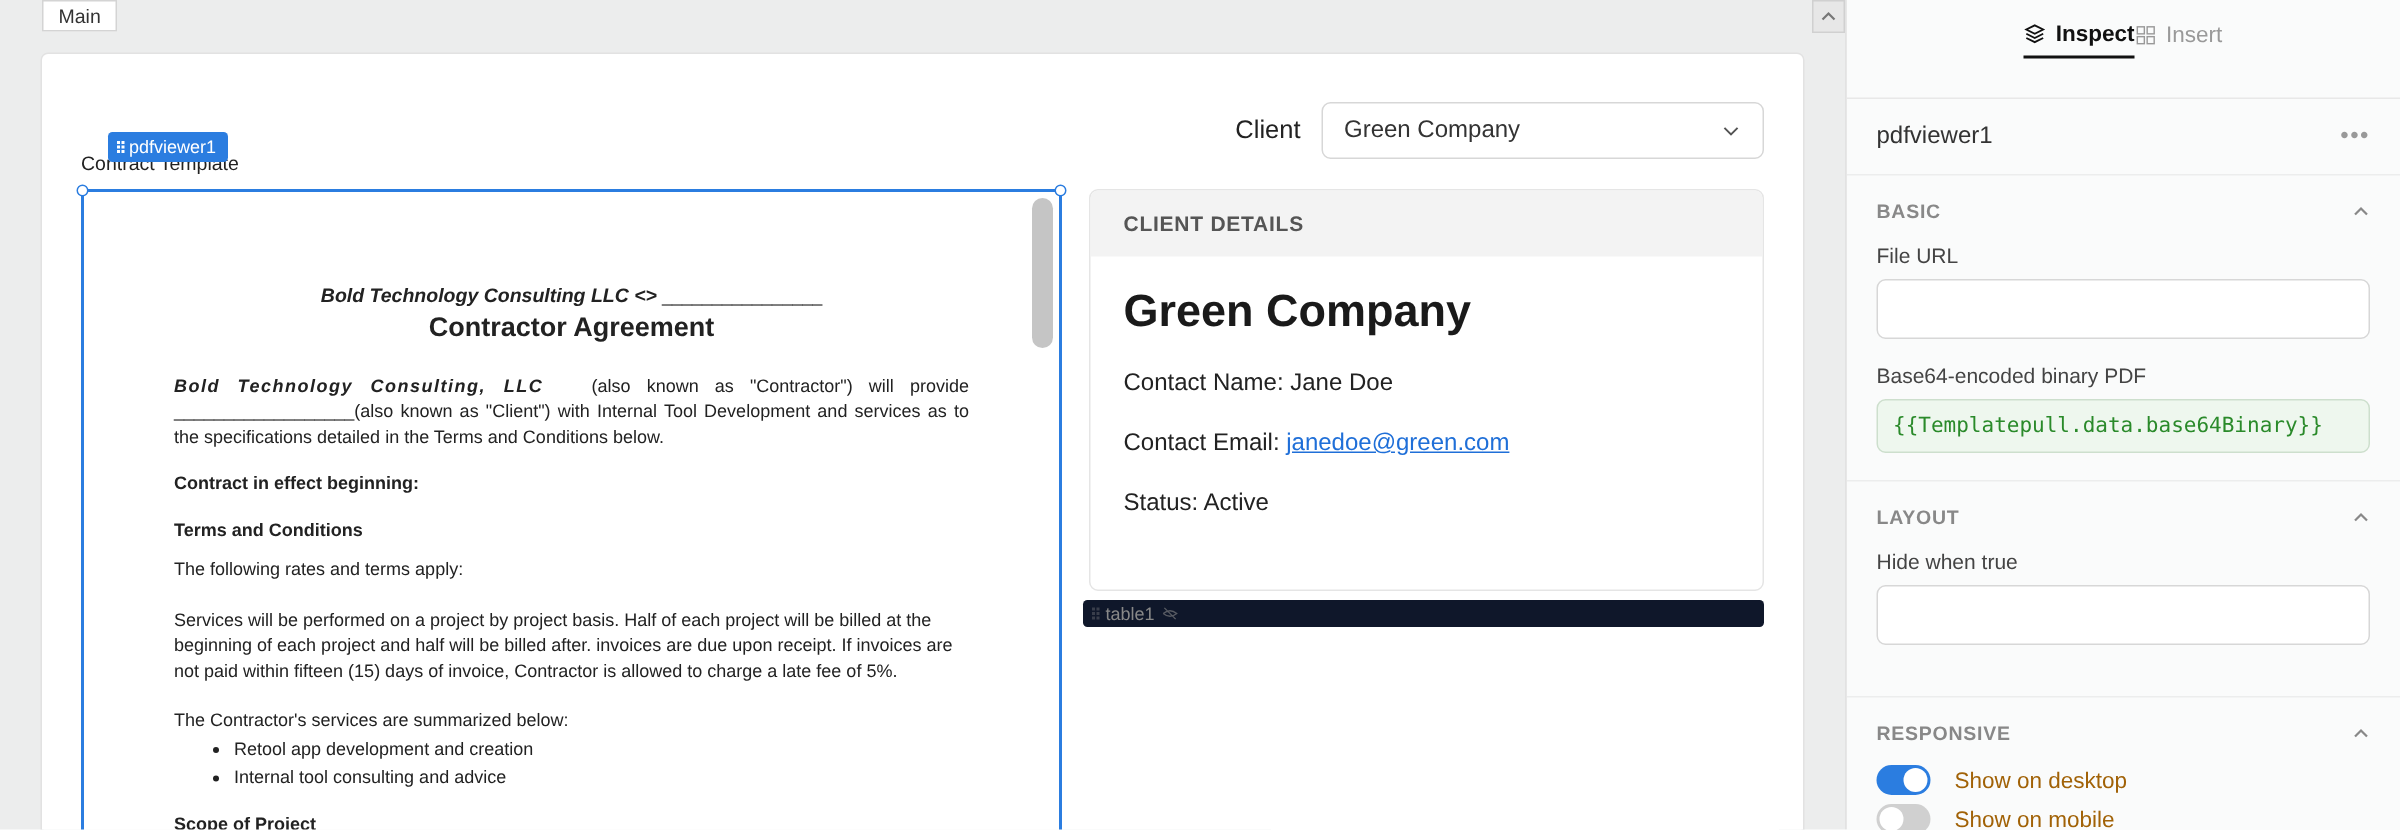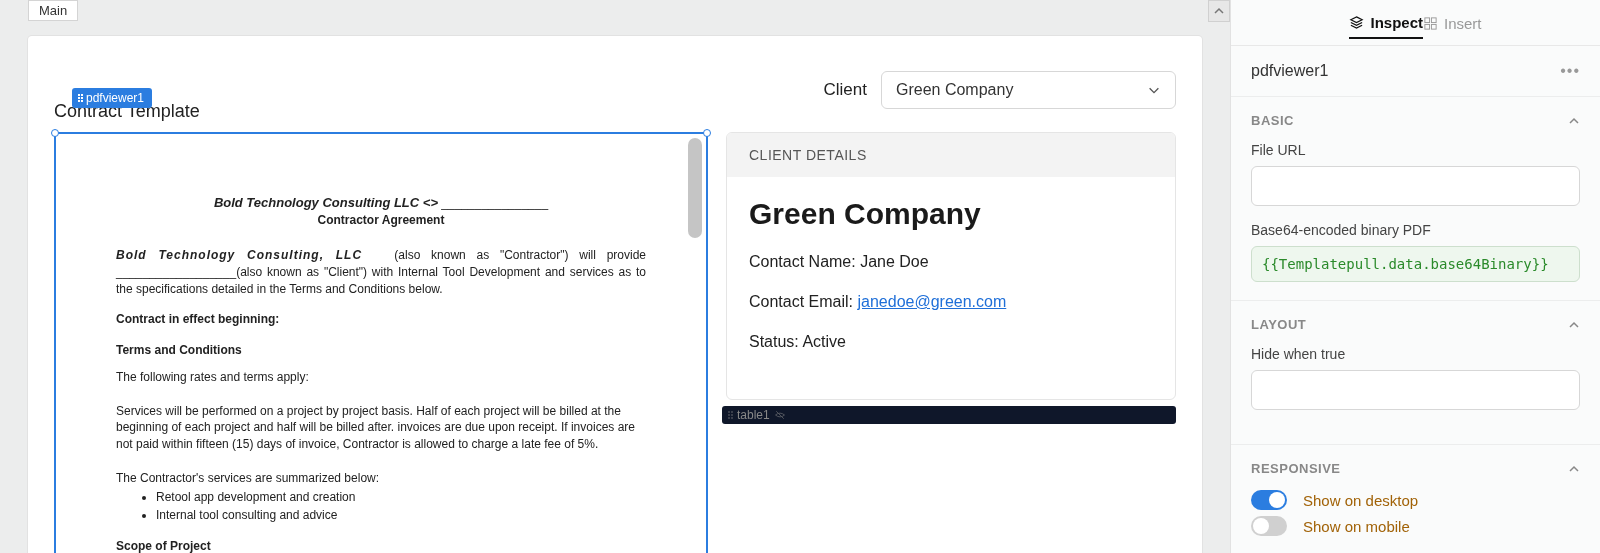--- a/index.html
+++ b/index.html
@@ -2,61 +2,61 @@
 <html><head>
 <meta charset="utf-8">
 <style>
   * { box-sizing: border-box; margin: 0; padding: 0; }
   body { font-family: -apple-system, BlinkMacSystemFont, "Segoe UI", Helvetica, Arial, sans-serif; background: #eceded; color: #1a1a1a; height: 553px; width: 1600px; overflow: hidden; }
   .app { display: flex; height: 100%; }
   .canvas-area { flex: 1; position: relative; padding: 6px 28px 0 28px; }
   .main-tab { position: absolute; top: 0; left: 28px; background: #fff; border: 1px solid #d4d4d4; padding: 2px 10px; font-size: 13px; color: #333; }
   .canvas { margin-top: 30px; background: #fff; border-radius: 4px; padding: 22px 26px; height: 100%; box-shadow: 0 0 0 1px #e2e2e2; position: relative; }
   .canvas-header { display: flex; justify-content: space-between; align-items: center; margin-bottom: 10px; }
-  .page-title { font-size: 18px; font-weight: 400; color: #222; margin-top: 43px; }
+  .page-title { font-size: 13px; font-weight: 400; color: #222; margin-top: 43px; }
   .client-picker { display: flex; align-items: center; gap: 14px; }
   .client-label { font-size: 17px; color: #222; }
   .select { display: flex; align-items: center; justify-content: space-between; width: 295px; height: 38px; border: 1px solid #d7d7d7; border-radius: 6px; padding: 0 14px; font-size: 16px; color: #333; background: #fff; cursor: pointer; }
   .chevron { width: 14px; height: 14px; }
 
   .comp-tag { position: absolute; top: 52px; left: 44px; background: #2b7de0; color: #fff; font-size: 12px; padding: 3px 8px 3px 6px; border-radius: 3px; display: flex; align-items: center; gap: 3px; z-index: 5; }
   .drag-dots { display: grid; grid-template-columns: repeat(2,2px); grid-template-rows: repeat(3,2px); gap: 1px; }
   .drag-dots span { background: #fff; width: 2px; height: 2px; }
 
   .cols { display: flex; gap: 18px; height: 440px; }
   .pdf-wrap { flex: 1; position: relative; border: 2px solid #2b7de0; border-radius: 2px; background: #fff; }
   .sel-handle { position: absolute; width: 8px; height: 8px; background: #fff; border: 1px solid #2b7de0; border-radius: 50%; }
   .sel-tl { top: -5px; left: -5px; } .sel-tr { top: -5px; right: -5px; }
   .sel-bl { bottom: -5px; left: -5px; } .sel-br { bottom: -5px; right: -5px; }
   .pdf-scroll { position: absolute; right: 4px; top: 4px; width: 14px; height: 100px; background: #c5c5c5; border-radius: 7px; }
   .pdf-page { padding: 60px 60px 20px; font-size: 12px; color: #222; line-height: 1.4; font-family: Arial, sans-serif; height: 100%; overflow: hidden; }
   .pdf-head { text-align: center; margin-bottom: 18px; }
   .pdf-head .co { font-weight: bold; font-style: italic; font-size: 13px; }
-  .pdf-head .sub { font-weight: bold; font-size: 12px; }
+  .pdf-head .sub { font-weight: bold; font-size: 18px; }
   .pdf-p1 { text-align: justify; margin-bottom: 14px; }
   .pdf-p1 .lead { font-weight: bold; font-style: italic; letter-spacing: 1px; }
   .pdf-b { font-weight: bold; margin: 14px 0 10px; }
   .pdf-ul { list-style: disc; margin-left: 40px; }
   .pdf-ul li { margin: 2px 0; }
 
   .right-col { width: 450px; display: flex; flex-direction: column; gap: 6px; position: relative; }
   .card { border: 1px solid #e5e5e5; border-radius: 6px; background: #fff; overflow: hidden; }
-  .card-hd { background: #f3f3f3; padding: 14px 22px; font-size: 14px; font-weight: 400; letter-spacing: 0.5px; color: #555; }
+  .card-hd { background: #f3f3f3; padding: 14px 22px; font-size: 14px; font-weight: 700; letter-spacing: 0.5px; color: #555; }
   .card-body { padding: 20px 22px 26px; }
   .client-name { font-size: 30px; font-weight: 700; margin-bottom: 22px; }
   .detail-row { font-size: 16px; color: #222; margin-bottom: 22px; }
   .detail-row a { color: #1f6fd8; text-decoration: underline; }
   .table-tag { display: inline-flex; align-items: center; gap: 4px; font-size: 12px; color: #888; background: #0f172a; padding: 2px 6px; border-radius: 3px; margin-left: -4px; }
   .hidden-icon { width: 12px; height: 12px; opacity: 0.6; }
 
   .canvas-scroll-ind { position: absolute; right: 0; top: 0; width: 22px; height: 22px; background: #e7e7e7; border: 1px solid #d0d0d0; display: flex; align-items: center; justify-content: center; }
 
   
   .inspector { width: 370px; background: #fafbfb; border-left: 1px solid #e2e2e2; display: flex; flex-direction: column; overflow-y: auto; }
-  .insp-tabs { display: flex; justify-content: center; padding: 14px 0 6px; border-bottom: 1px solid #e8e8e8; }
+  .insp-tabs { display: flex; justify-content: center; padding: 14px 0 26px; border-bottom: 1px solid #e8e8e8; }
   .insp-tab { display: flex; align-items: center; gap: 6px; font-size: 15px; color: #999; cursor: pointer; padding-bottom: 6px; }
   .insp-tab.active { color: #111; font-weight: 600; border-bottom: 2px solid #111; }
   .insp-tab svg { width: 15px; height: 15px; }
   .insp-name-row { display: flex; justify-content: space-between; align-items: center; padding: 16px 20px; }
   .insp-name { font-size: 16px; color: #333; }
   .dots { color: #999; letter-spacing: 1px; font-size: 16px; cursor: pointer; }
   .section { border-top: 1px solid #eceded; padding: 16px 20px 18px; }
   .section-hd { display: flex; justify-content: space-between; align-items: center; font-size: 13px; font-weight: 600; letter-spacing: 0.5px; color: #888; margin-bottom: 14px; cursor: pointer; }
   .field-label { font-size: 14px; color: #444; margin-bottom: 8px; }
   .field-input { width: 100%; height: 40px; border: 1px solid #d7d7d7; border-radius: 6px; padding: 0 10px; font-size: 14px; background: #fff; margin-bottom: 16px; }

